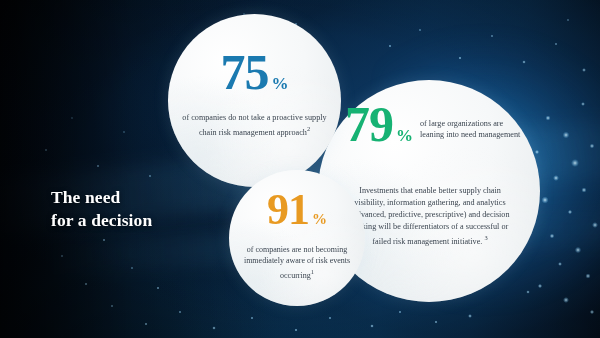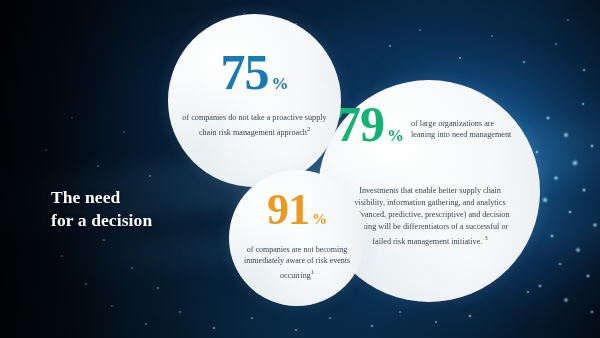--- a/index.html
+++ b/index.html
@@ -120,21 +120,21 @@
   #c1-stat .stat-num { font-size: 50px; color: #1b7ab0; }
   #c1-stat .stat-pct { font-size: 17px; color: #1b7ab0; padding-bottom: 3px; }
   #c1-desc { position: absolute; left: 14px; right: 14px; top: 98px; }
 
   
   #c2-block {
     position: absolute;
     left: 18px; right: 16px; top: 22px;
     display: flex;
     align-items: flex-end;
-    justify-content: flex-start;
+    justify-content: flex-end;
   }
   #c2-stat { display: flex; align-items: flex-end; }
   #c2-stat .stat-num { font-size: 50px; color: #16b273; }
   #c2-stat .stat-pct { font-size: 17px; color: #16b273; padding-bottom: 3px; }
   #c2-desc-inline {
     color: #3b4550;
     font-size: 8.2px;
     line-height: 1.42;
     text-align: left;
     margin-left: 7px;

